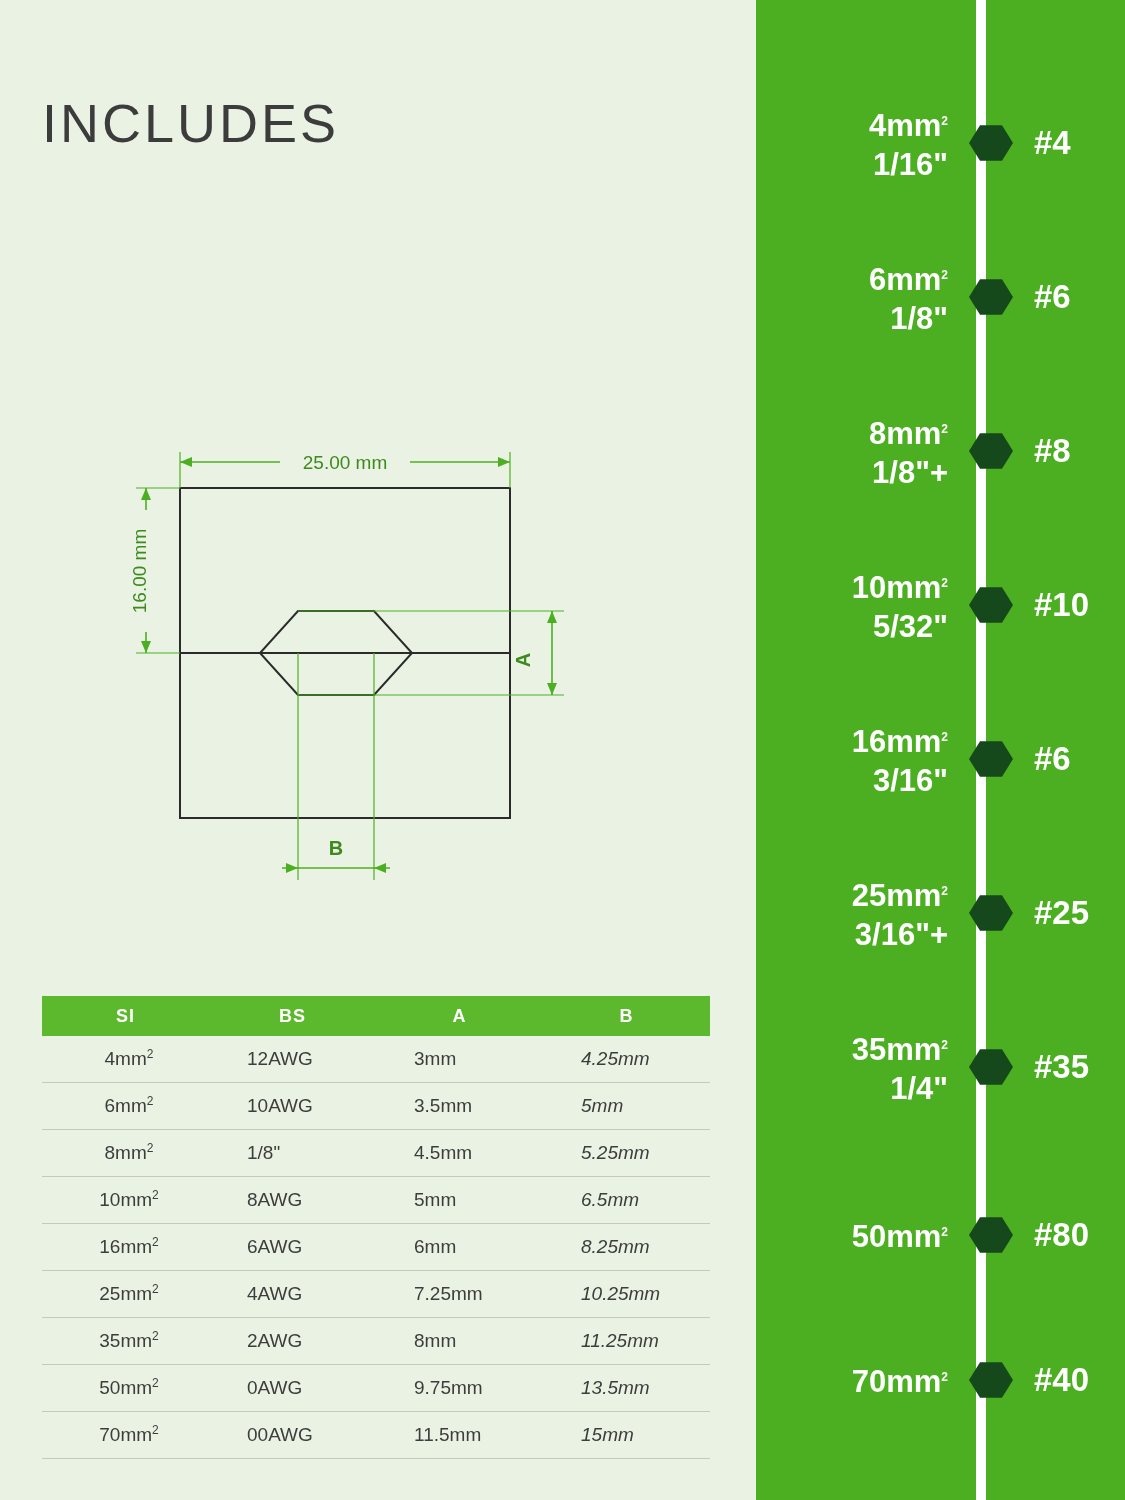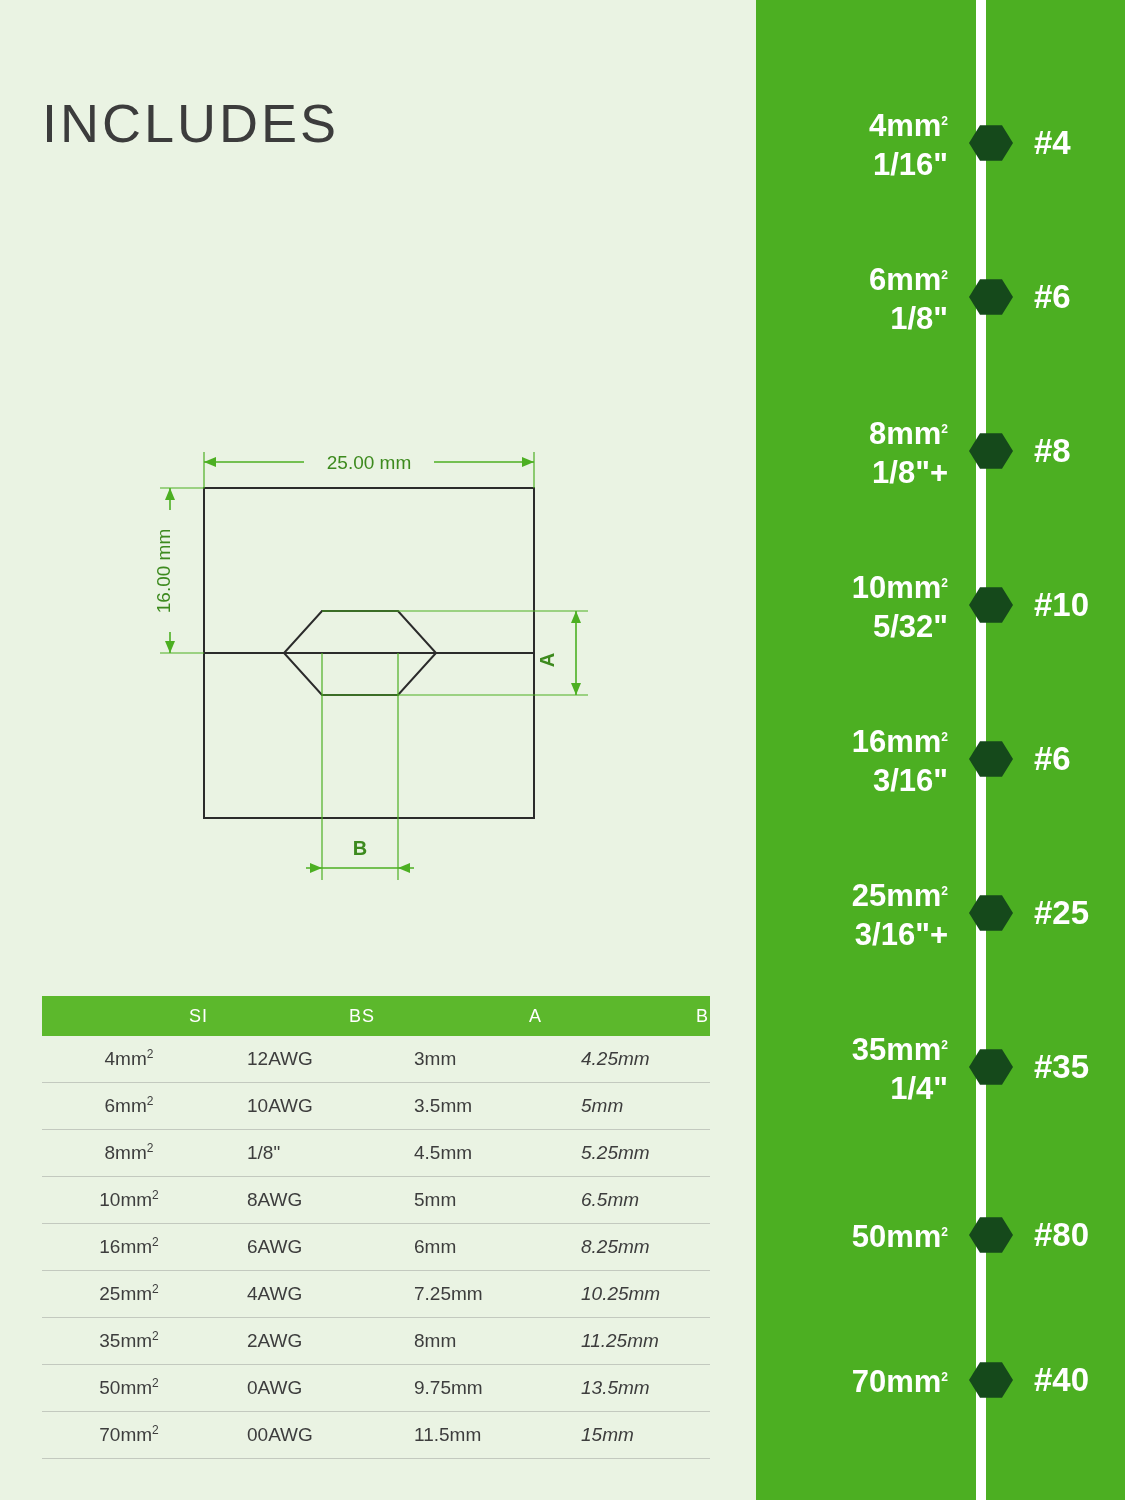--- a/index.html
+++ b/index.html
@@ -45,21 +45,21 @@
     top: 178px;
     font-size: 72px;
     letter-spacing: 2px;
     color: #4caf22;
     font-weight: bold;
   }
 
   
   .drawing {
     position: absolute;
-    left: 136px;
+    left: 112px;
     top: 430px;
     width: 520px;
     height: 480px;
   }
   .drawing svg { display: block; }
 
   
   .table-wrap {
     position: absolute;
     left: 42px;
@@ -68,23 +68,23 @@
   }
   table.spec {
     border-collapse: collapse;
     width: 668px;
     table-layout: fixed;
   }
   table.spec thead th {
     background: #5cb82c;
     color: #ffffff;
     font-size: 18px;
-    font-weight: normal;
+    font-weight: bold;
     height: 38px;
-    text-align: right;
+    text-align: center;
     letter-spacing: 1px;
   }
   table.spec tbody td {
     height: 44px;
     font-size: 19px;
     color: #3d3d3d;
     border-bottom: 1px solid #c3c9bf;
     padding-left: 8px;
   }
   table.spec tbody tr td:nth-child(1) { width: 168px; text-align: center; }

